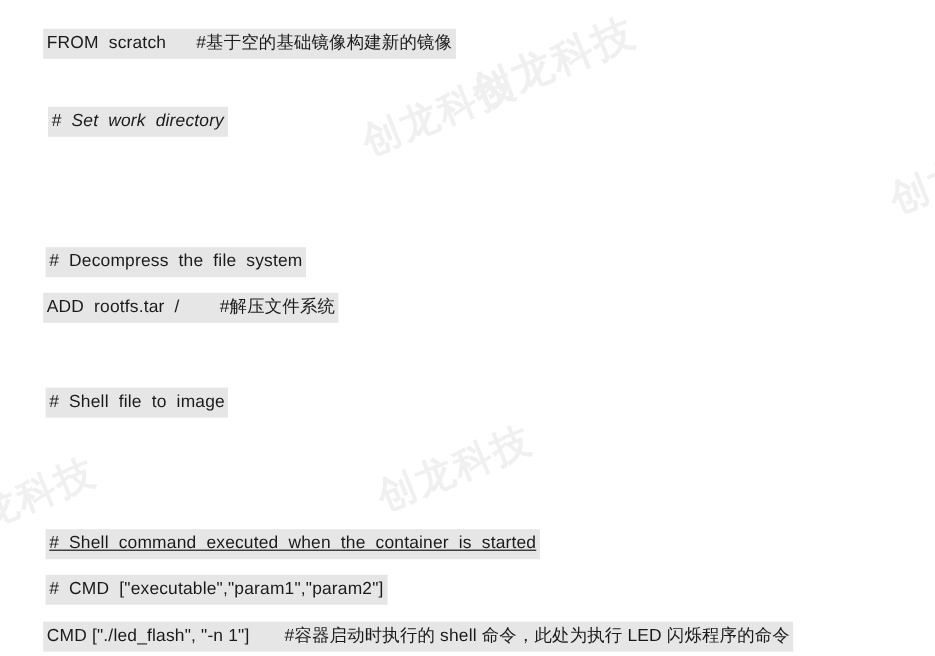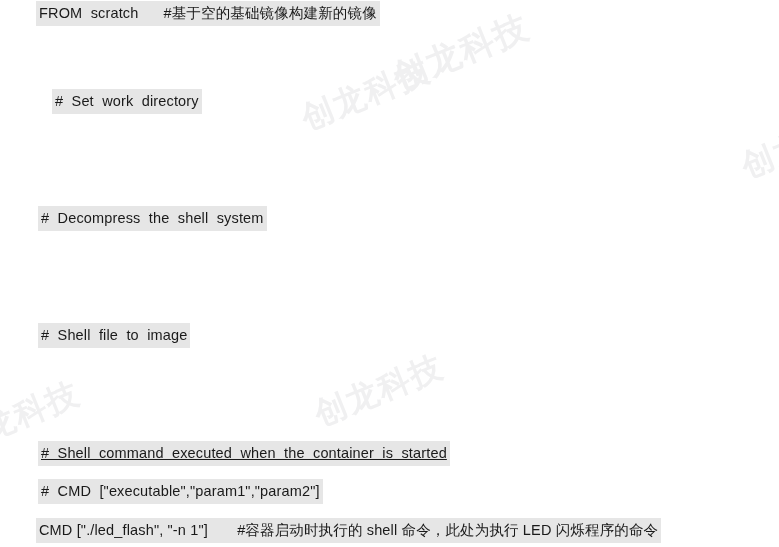--- a/index.html
+++ b/index.html
@@ -59,27 +59,28 @@
 <div id="watermarks">
   <div class="wm" style="left:386px; top:58px;">创龙科技</div>
   <div class="wm" style="left:295px; top:100px; font-size:32px;">创龙科技</div>
   <div class="wm" style="left:735px; top:148px; font-size:32px;">创龙</div>
   <div class="wm" style="left:308px; top:396px; font-size:32px;">创龙科技</div>
   <div class="wm" style="left:-24px; top:410px; font-size:32px;">龙科技</div>
 </div>
 
 <div id="doc">
 
-  <div class="line" style="left:36px; top:1px;">FROM  scratch      #基于空的基础镜像构建新的镜像</div>
+  <div class="line" style="left:36px; top:24px;">FROM  scratch      #基于空的基础镜像构建新的镜像</div>
 
-  <div class="line" style="left:52px; top:89px;">#  Set  work  directory</div>
+  <div class="line" style="left:40px; top:89px;font-style:italic;">#  Set  work  directory</div>
 
 
-  <div class="line" style="left:38px; top:206px;">#  Decompress  the  shell  system</div>
+  <div class="line" style="left:38px; top:206px;">#  Decompress  the  file  system</div>
 
+  <div class="line" style="left:36px; top:244px;">ADD  rootfs.tar  /        #解压文件系统</div>
 
   <div class="line" style="left:38px; top:323px;">#  Shell  file  to  image</div>
 
 
   <div class="line" style="left:38px; top:441px;text-decoration:underline;">#  Shell  command  executed  when  the  container  is  started</div>
 
   <div class="line" style="left:38px; top:479px;">#  CMD  ["executable","param1","param2"]</div>
 
   <div class="line" style="left:36px; top:518px;">CMD ["./led_flash", "-n 1"]       #容器启动时执行的 shell 命令，此处为执行 LED 闪烁程序的命令</div>
 

